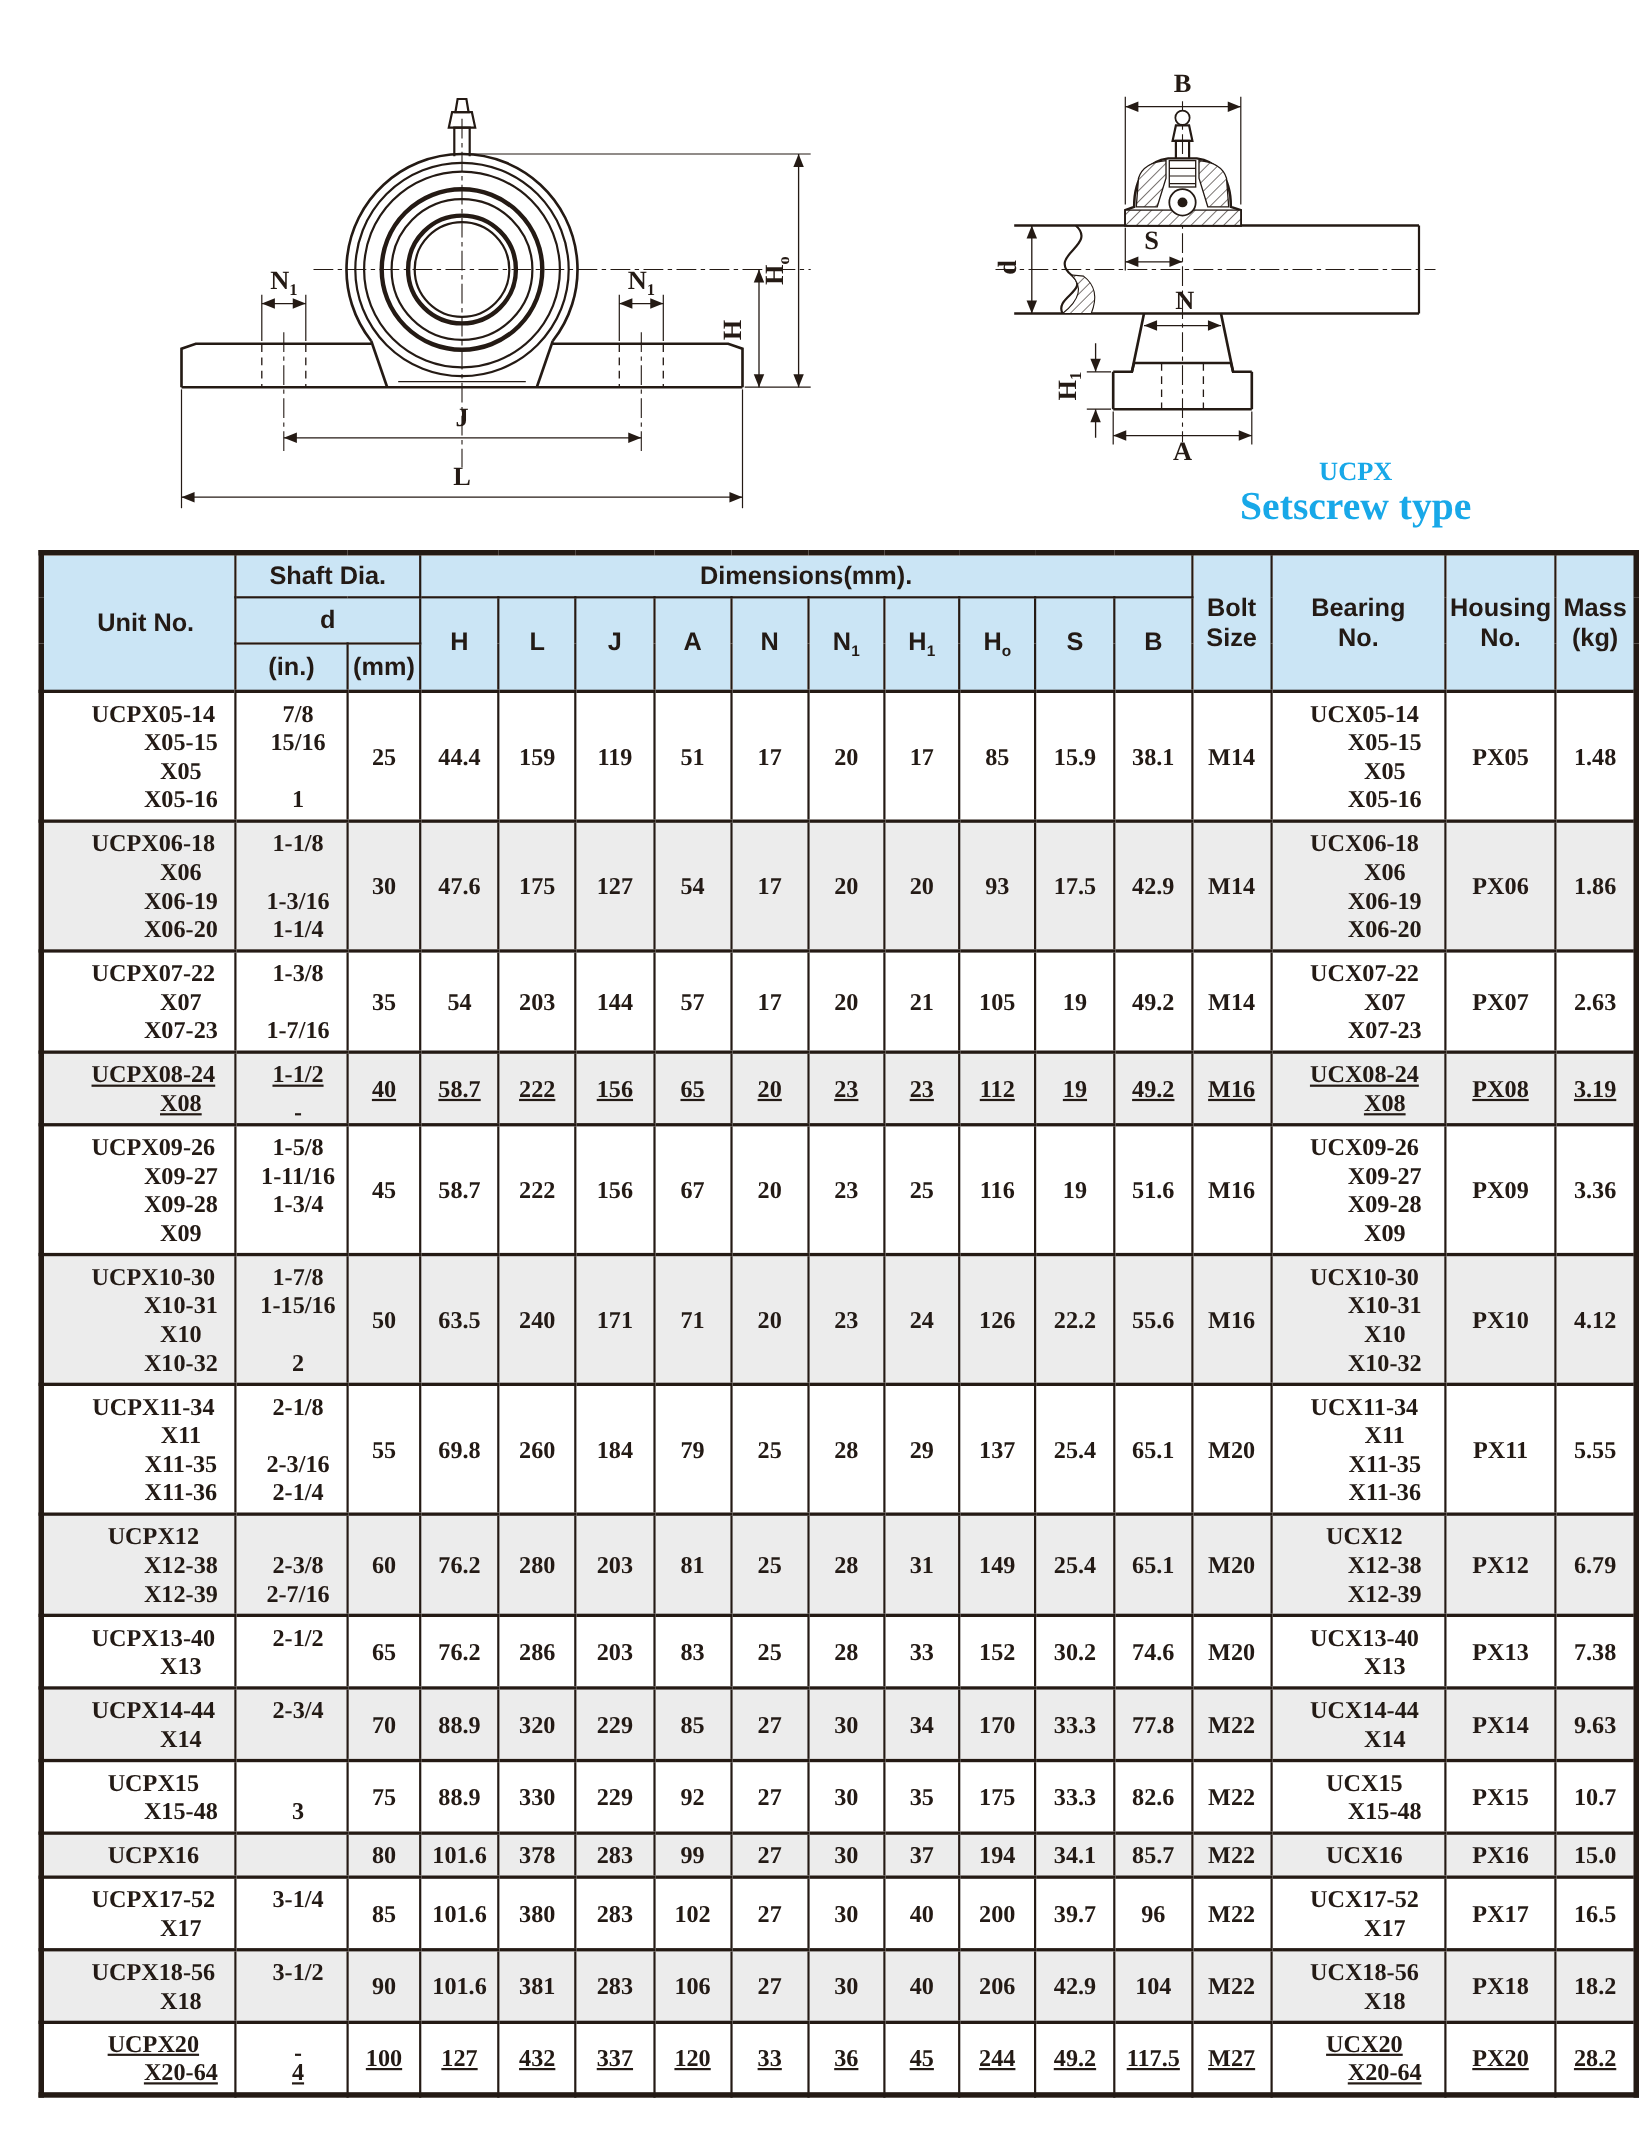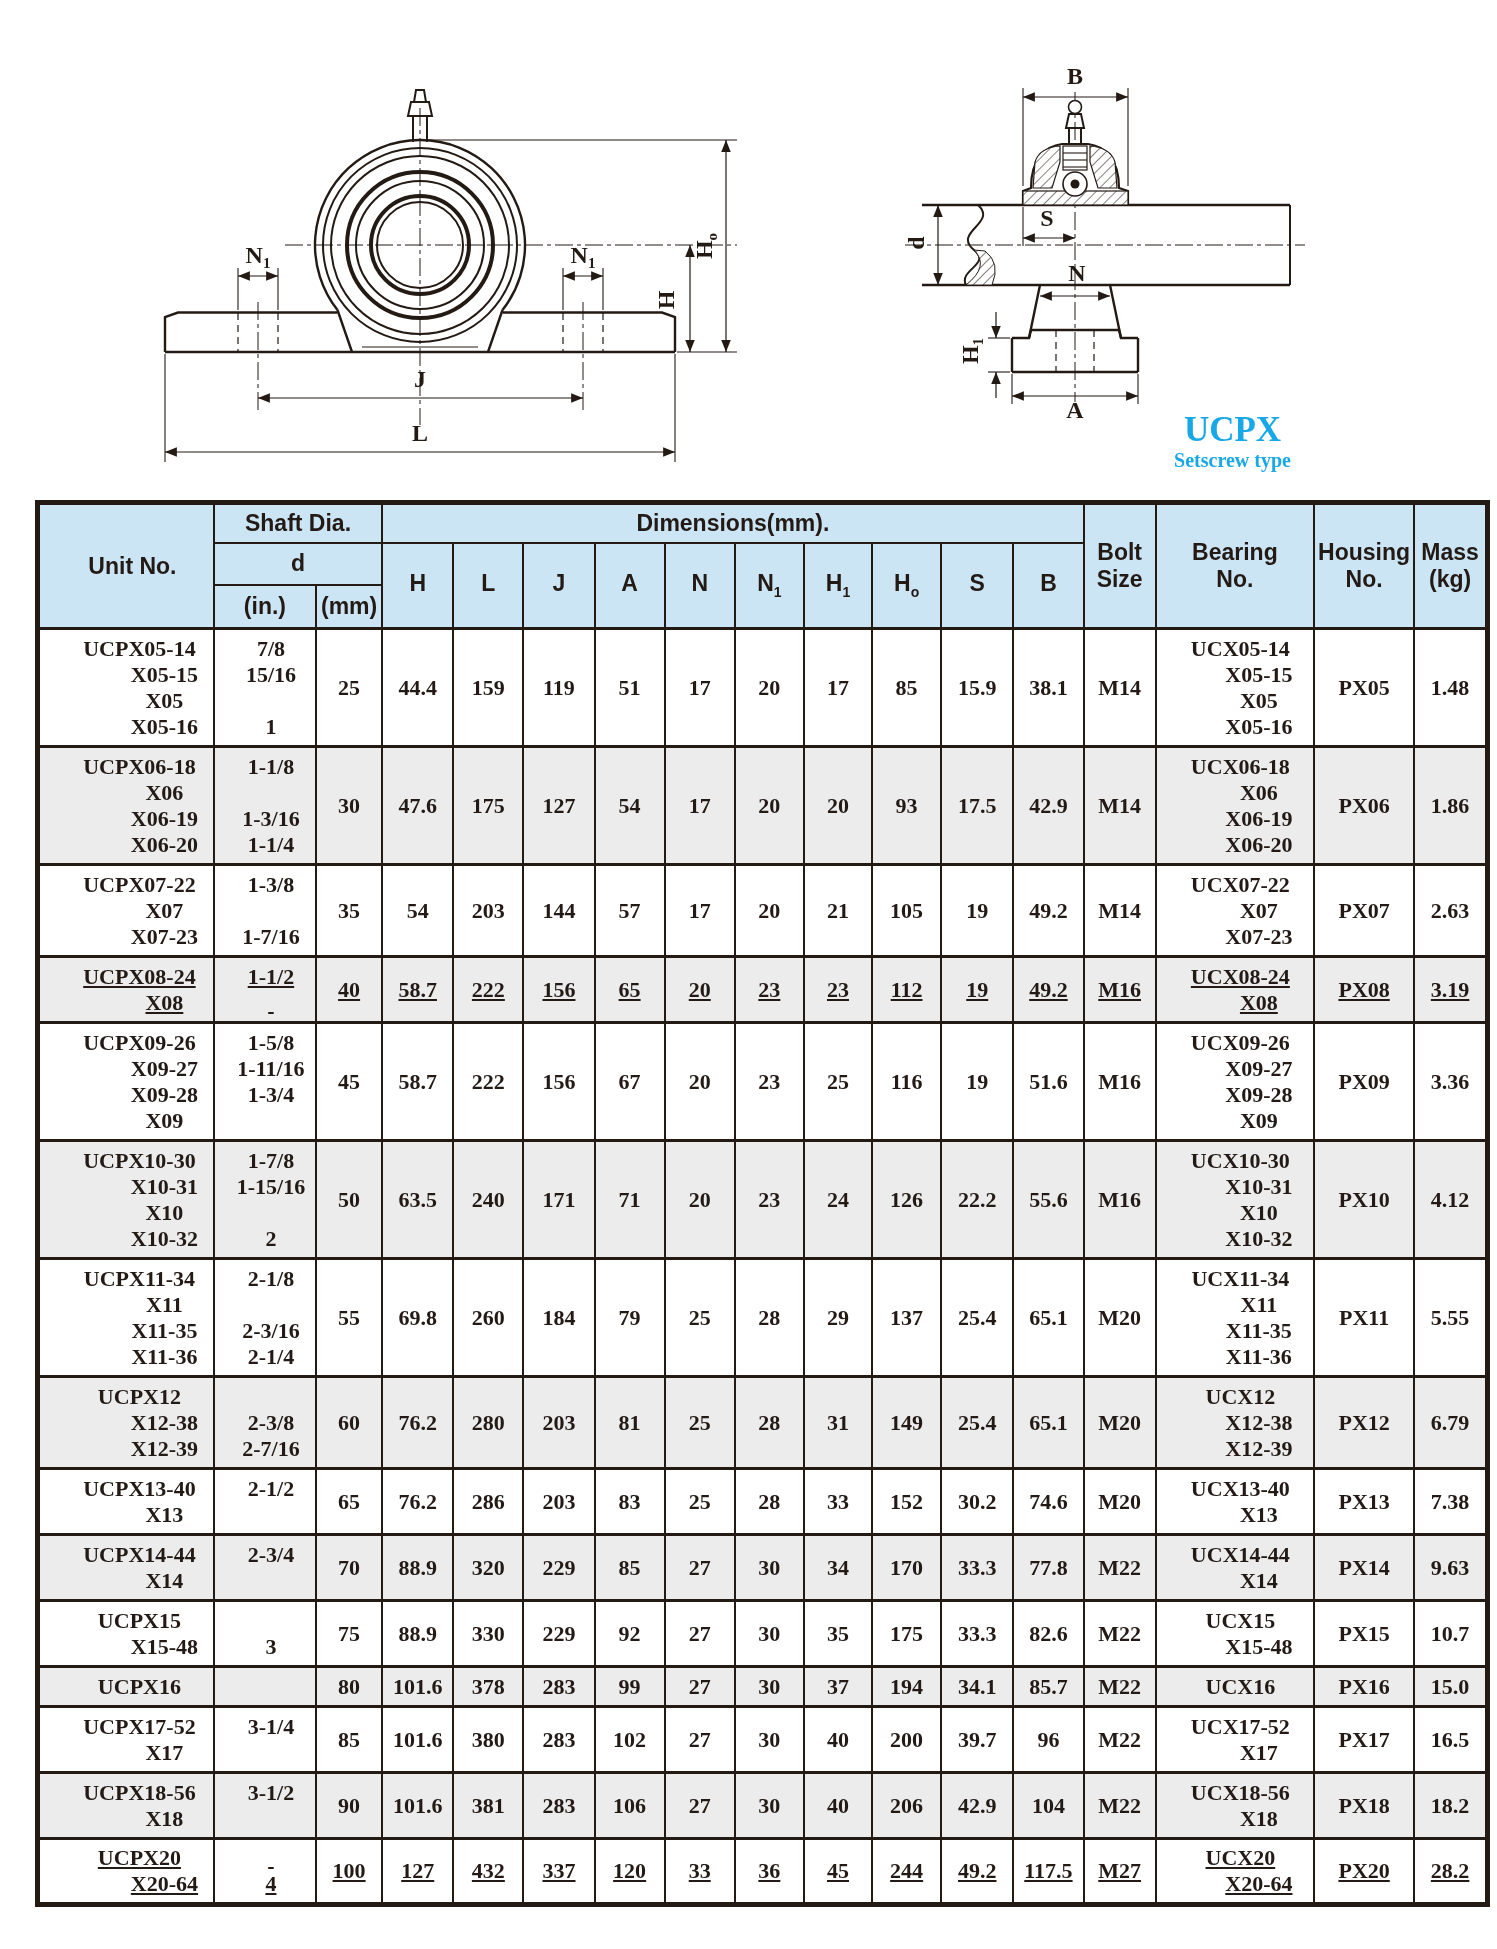--- a/index.html
+++ b/index.html
@@ -22,22 +22,22 @@
   .thick{stroke:var(--bd);stroke-width:2.4;fill:none;}
   .vthick{stroke:var(--bd);stroke-width:4;fill:none;}
   .thin{stroke:var(--bd);stroke-width:1.1;fill:none;}
   .cl{stroke:var(--bd);stroke-width:1;fill:none;stroke-dasharray:18 4 4 4;}
   .dash{stroke:var(--bd);stroke-width:1.2;fill:none;stroke-dasharray:7 5;}
   .dim{stroke:var(--bd);stroke-width:1.2;fill:none;}
   .dlab{font-family:var(--serif);font-weight:bold;font-size:24px;fill:var(--bd);}
   .dsub{font-size:15px;}
   .caption{position:absolute;left:1125px;top:414px;width:215px;text-align:center;
            font-family:var(--serif);font-weight:bold;color:var(--cyan);line-height:31px;}
-  .caption .c1{font-size:35px;}
-  .caption .c2{font-size:20px;}
+  .caption .c1{font-size:24px;}
+  .caption .c2{font-size:36px;}
   
   table.spec{position:absolute;left:35px;top:500px;width:1455px;border-collapse:collapse;
              table-layout:fixed;border:5px solid var(--bd);}
   .spec th,.spec td{border:2px solid var(--bd);padding:0;overflow:hidden;}
   .spec thead th{background:var(--hdr);font-family:var(--sans);font-weight:bold;
                  font-size:23px;text-align:center;vertical-align:middle;margin-top:12px;}
   .spec thead tr.hr1{height:40px;}
   .spec thead tr.hr2{height:42px;}
   .spec thead tr.hr3{height:44px;}
   .spec thead tr.hr3 th{border-bottom-width:3px;}

